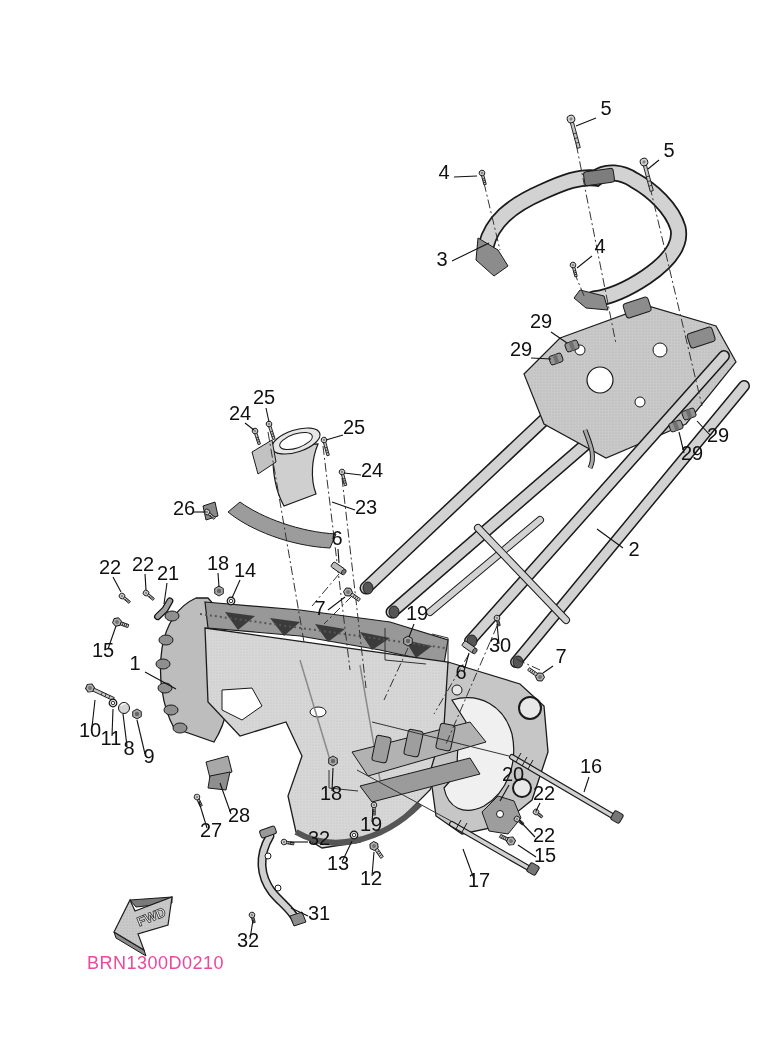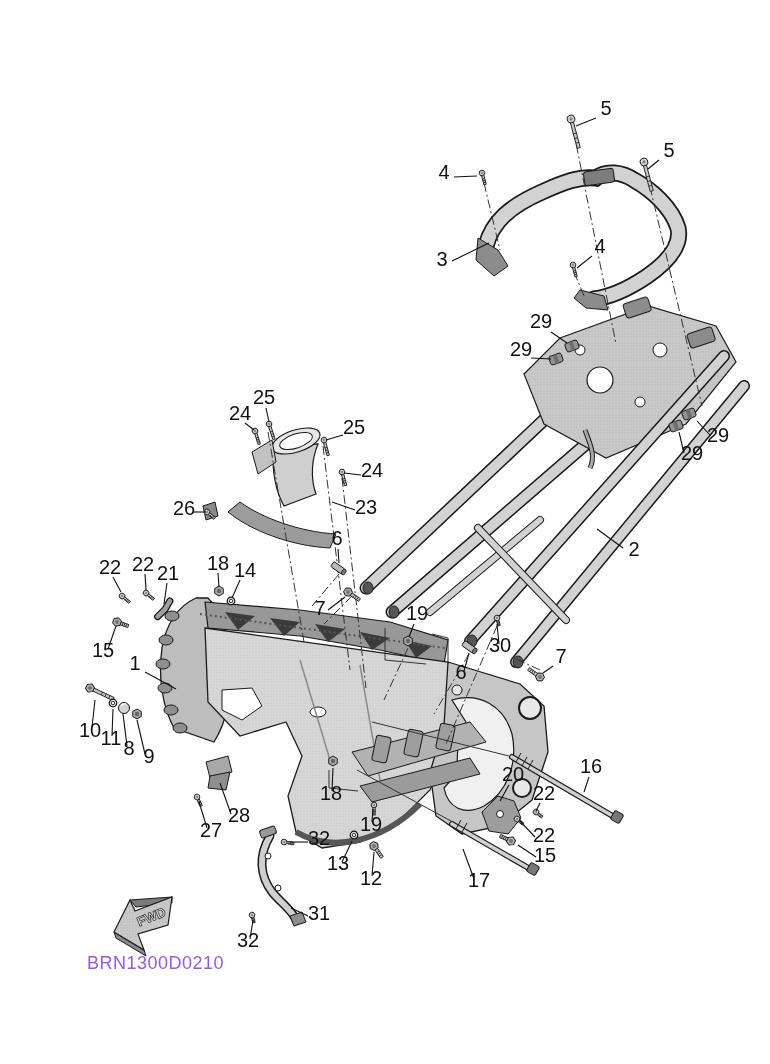--- a/index.html
+++ b/index.html
@@ -2,21 +2,21 @@
 <html><head>
 <meta charset="utf-8">
 <style>
   html,body{margin:0;padding:0;background:#ffffff;}
   body{width:770px;height:1064px;position:relative;font-family:"Liberation Sans",sans-serif;}
   #stage{position:absolute;inset:0;background:#fff;}
   svg{position:absolute;left:0;top:0;}
   .tube-o{stroke:#1a1a1a;fill:none;stroke-linecap:round;}
   .tube-i{stroke:#d2d2d2;fill:none;stroke-linecap:round;}
   .callout-text{font-family:"Liberation Sans",sans-serif;font-size:20px;fill:#111;}
-  #diagram-code{position:absolute;left:87px;top:953px;font-size:18px;color:#8b5cf6;
+  #diagram-code{position:absolute;left:87px;top:953px;font-size:18px;color:#ec4899;
     font-family:"Liberation Sans",sans-serif;letter-spacing:0.5px;}
 </style>
 </head>
 <body>
 
 <div id="stage">
 <svg id="artwork" width="770" height="1064" viewBox="0 0 770 1064">
   <defs>
     <pattern id="dots" width="3" height="3" patternUnits="userSpaceOnUse">
       <circle cx="1" cy="1" r="0.55" fill="#8f8f8f"></circle>

